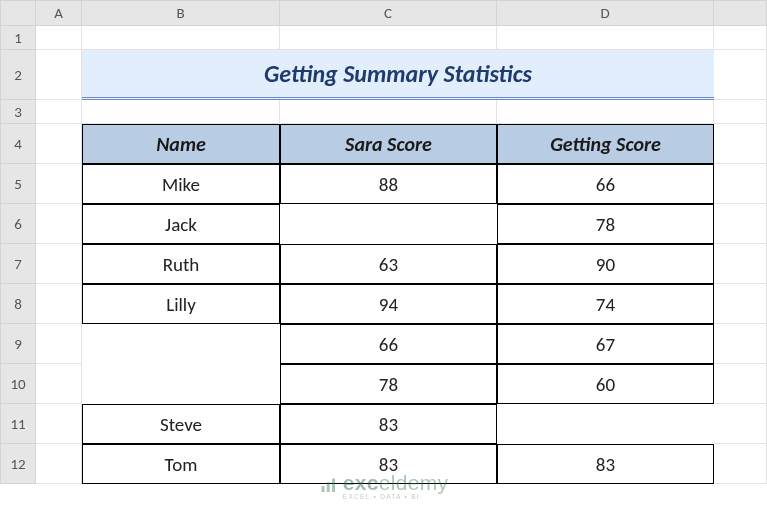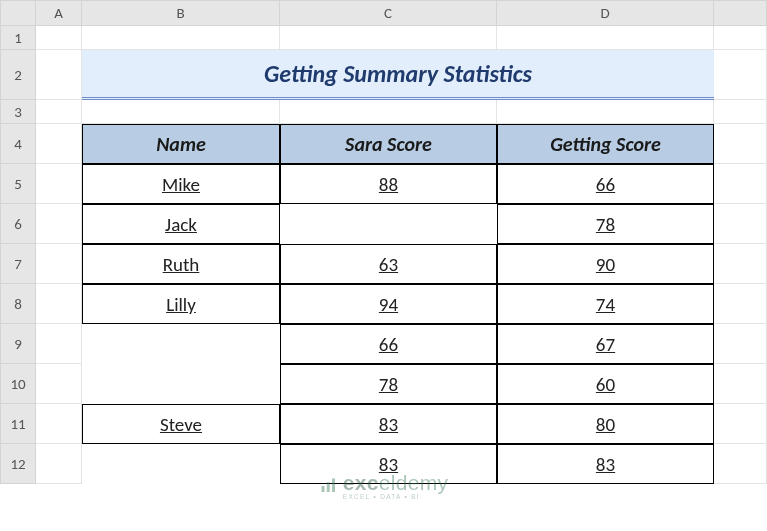--- a/index.html
+++ b/index.html
@@ -68,21 +68,20 @@
     color: #1a1a1a;
   }
   .tcell {
     display: flex;
     align-items: center;
     justify-content: center;
     background: #fff;
     border: 1px solid #000;
     font-size: 19px;
     color: #222;
-    text-decoration: underline;
   }
   .watermark {
     position: absolute;
     left: 50%;
     top: 472px;
     transform: translateX(-50%);
     display: flex;
     align-items: center;
     gap: 6px;
     opacity: 0.42;
@@ -179,22 +178,22 @@
   <div class="tcell" style="grid-column:5;grid-row:9">74</div>
 
   <div class="tcell" style="grid-column:4;grid-row:10">66</div>
   <div class="tcell" style="grid-column:5;grid-row:10">67</div>
 
   <div class="tcell" style="grid-column:4;grid-row:11">78</div>
   <div class="tcell" style="grid-column:5;grid-row:11">60</div>
 
   <div class="tcell" style="grid-column:3;grid-row:12">Steve</div>
   <div class="tcell" style="grid-column:4;grid-row:12">83</div>
-  <div class="tcell" style="grid-column:5;grid-row:12">80</div>
-
+
+  <div class="tcell" style="grid-column:3;grid-row:13">Tom</div>
   <div class="tcell" style="grid-column:4;grid-row:13">83</div>
   <div class="tcell" style="grid-column:5;grid-row:13">83</div>
 </div>
 
 <div class="watermark">
   <span class="wm-logo">
     <svg viewBox="0 0 24 24" width="18" height="18">
         <rect x="3" y="12" width="4" height="8" fill="#3a7a56"></rect>
         <rect x="10" y="7" width="4" height="13" fill="#3a7a56"></rect>
         <rect x="17" y="2" width="4" height="18" fill="#3a7a56"></rect>

